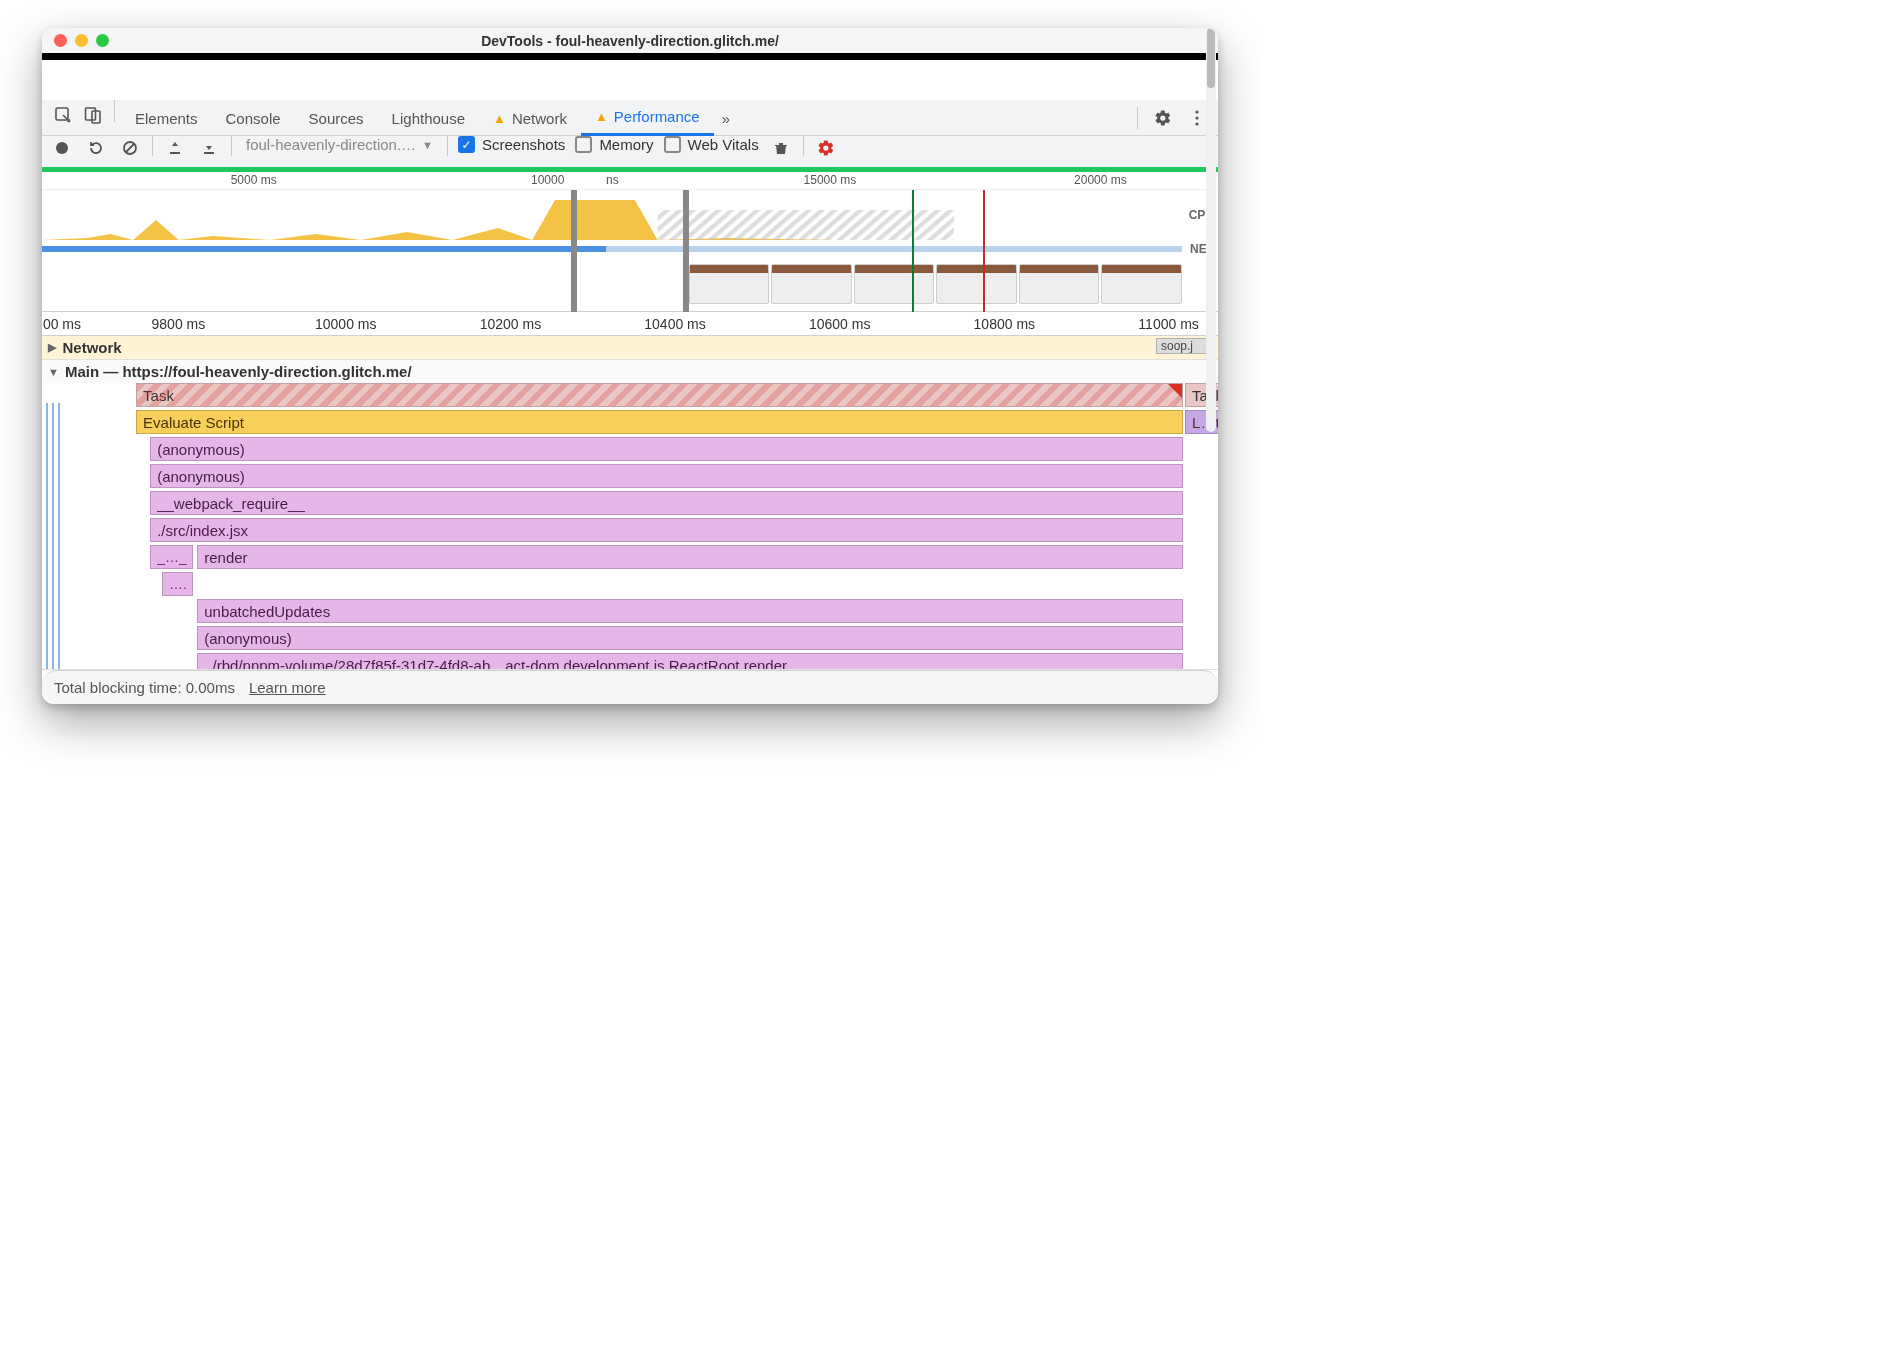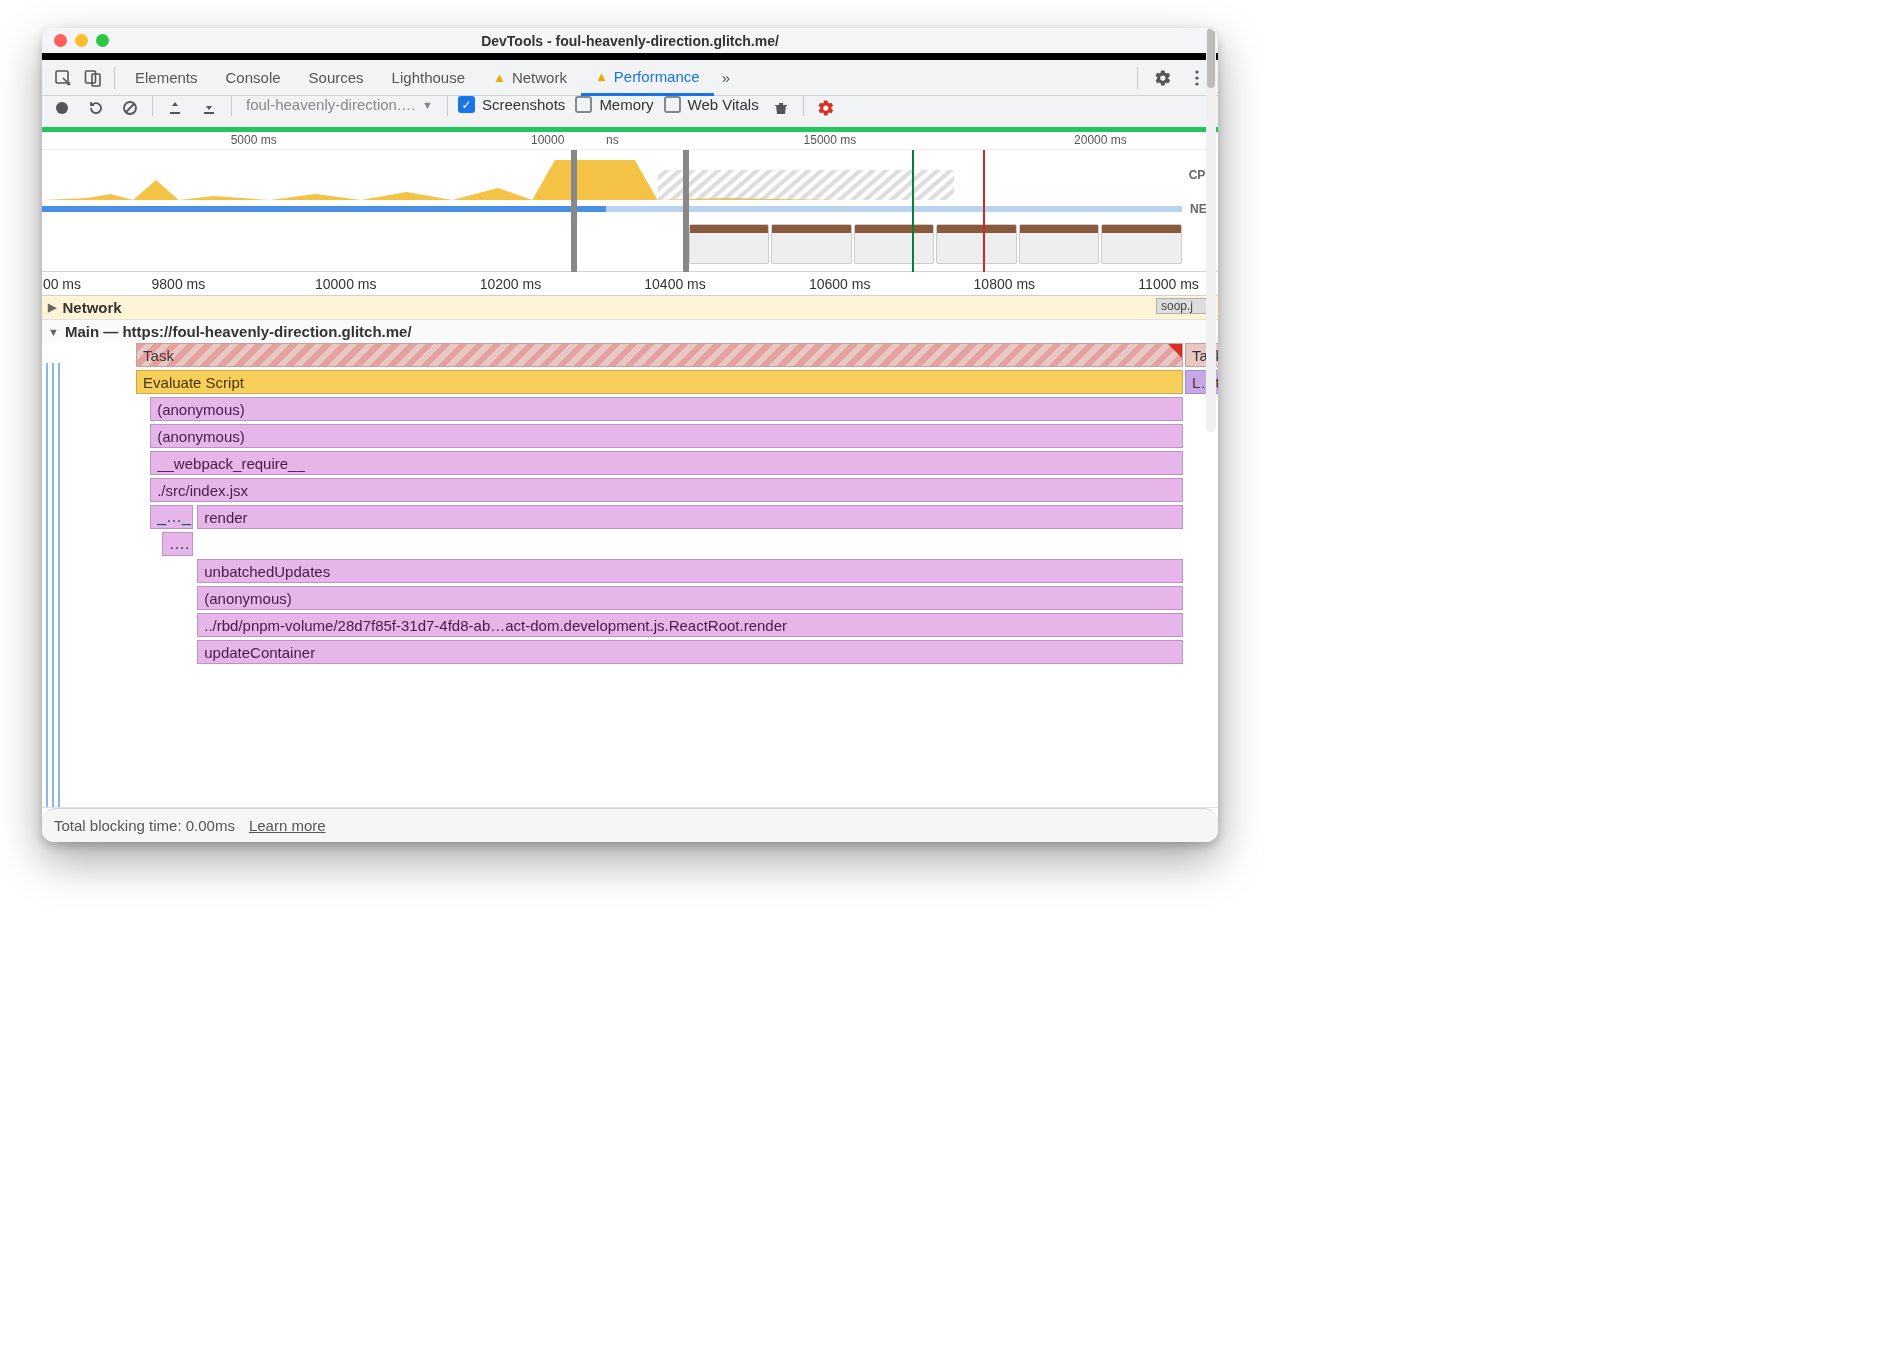--- a/index.html
+++ b/index.html
@@ -33,23 +33,24 @@
   .dot { width: 13px; height: 13px; border-radius: 50%; }
   .dot.red { background: #ff5f57; }
   .dot.yellow { background: #febc2e; }
   .dot.green { background: #28c840; }
   .titlebar-title {
     position: absolute; left: 0; right: 0; text-align: center;
     font-weight: 600; font-size: 14px; color: #333;
     pointer-events: none;
   }
   .tabs {
-    display: flex; align-items: center; height: 36px;
+    display: flex; height: 36px;
     border-bottom: 1px solid #d0d0d0; background: #f1f3f4;
     padding: 0 6px;
+    margin-top: 40px;
   }
   .tab-icon-btn {
     width: 30px; height: 30px; display: inline-flex;
     align-items: center; justify-content: center;
     color: #555; cursor: pointer;
   }
   .tab-divider { width: 1px; height: 22px; background: #c8c8c8; margin: 0 6px; }
   .tab {
     padding: 0 14px; height: 36px; display: inline-flex;
     align-items: center; font-size: 15px; color: #555; cursor: pointer;
@@ -100,42 +101,42 @@
   .track {
     border-bottom:1px solid #e0e0e0; background:#fff;
   }
   .track-header {
     display:flex; align-items:center; gap:6px; padding:3px 6px;
     font-size:15px; font-weight:700; color:#333; background:#fafafa;
   }
   .track-header .tri { font-size:11px; color:#666;}
   .network-bar { position:absolute; right:4px; top:2px; height:16px; background:#ddd; border:1px solid rgba(0,0,0,0.2); font-size:12px; padding:0 4px; display:flex; align-items:center; color:#444;}
   .flame-area {
-    position:relative; padding-left:0; height:464px; overflow:hidden;
+    position:relative; padding-left:0; height:286px; overflow:hidden;
   }
   .bar {
     height:24px; border:1px solid rgba(0,0,0,0.18);
     font-size:15px; color:#5b2b2b; padding:0 6px;
     display:flex; align-items:center; overflow:hidden; white-space:nowrap;
     text-overflow:ellipsis;
   }
   .bar.task { background:#e9c7c5; color:#333;}
   .bar.task-warn { position:relative;}
   .bar.task-warn::before {
     content:""; position:absolute; inset:0;
     background: repeating-linear-gradient(135deg, rgba(209,49,49,0.25) 0 6px, transparent 6px 12px);
   }
   .bar.task-warn::after {
     content:""; position:absolute; top:0; right:0; width:0; height:0;
     border-top:14px solid #d93025; border-left:14px solid transparent;
   }
   .bar.script { background:#f7cf5a; color:#4a3200;}
   .bar.purple { background:#e6b5ea; color:#4a1a4a;}
   .bar.layout { background:#c7a8e6;}
-  .bar.small-label { font-size:16px; color:#0c4a6e;}
+  .bar.small-label { font-size:14px; color:#701a75;}
   .sidestrip { position:absolute; top:0; bottom:0; width:22px; left:0; }
   .sidestrip .vline{ position:absolute; top:20px; bottom:0; width:2px; background:#8db5e6;}
   .footer {
     height:34px; display:flex; align-items:center; gap:14px;
     padding:0 12px; border-top:1px solid #d0d0d0; font-size:15px; color:#555;
     background:#f6f6f6;
     border-radius:15px;
   }
   .footer a { color:#555; text-decoration: underline; cursor:pointer;}
   .scrollbar-v { position:absolute; right:2px; width:10px; background:#f0f0f0; border-radius:5px;}

